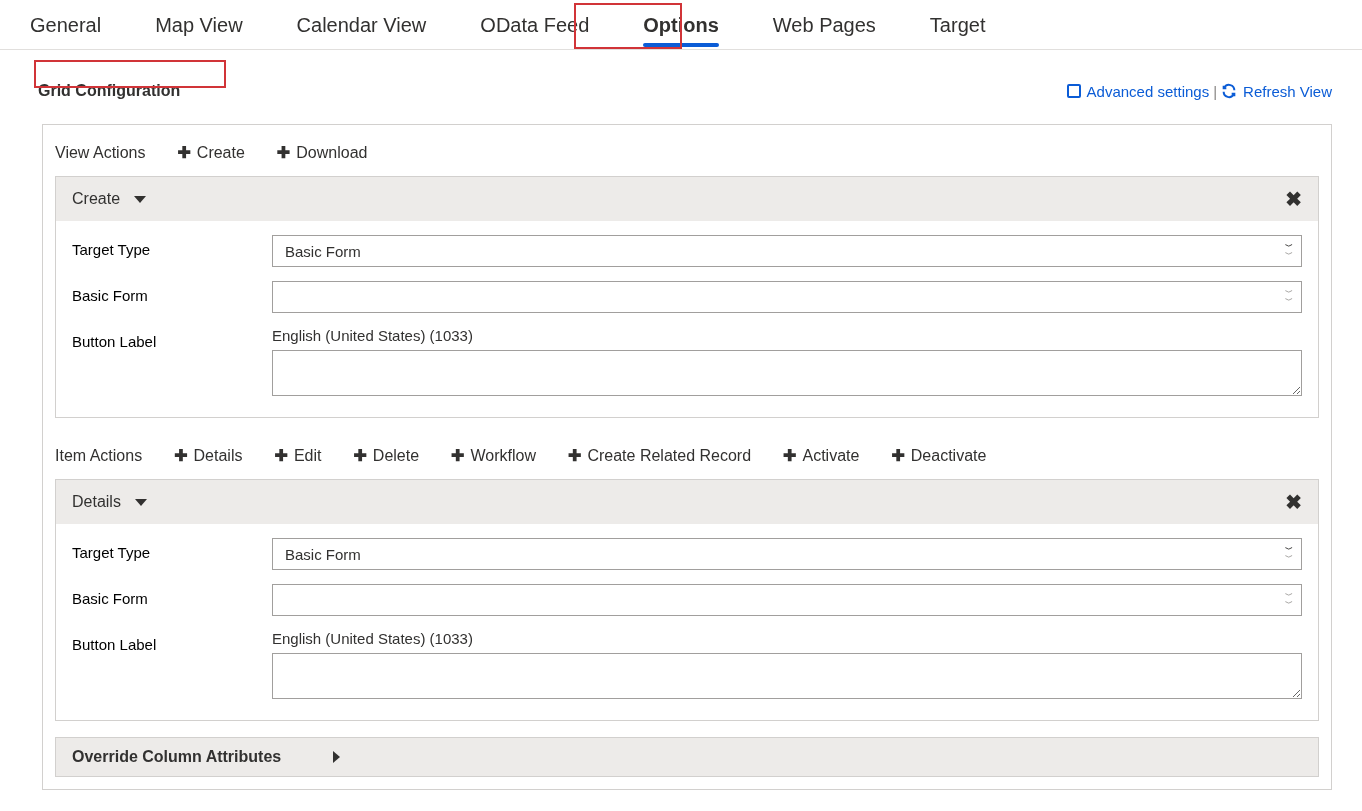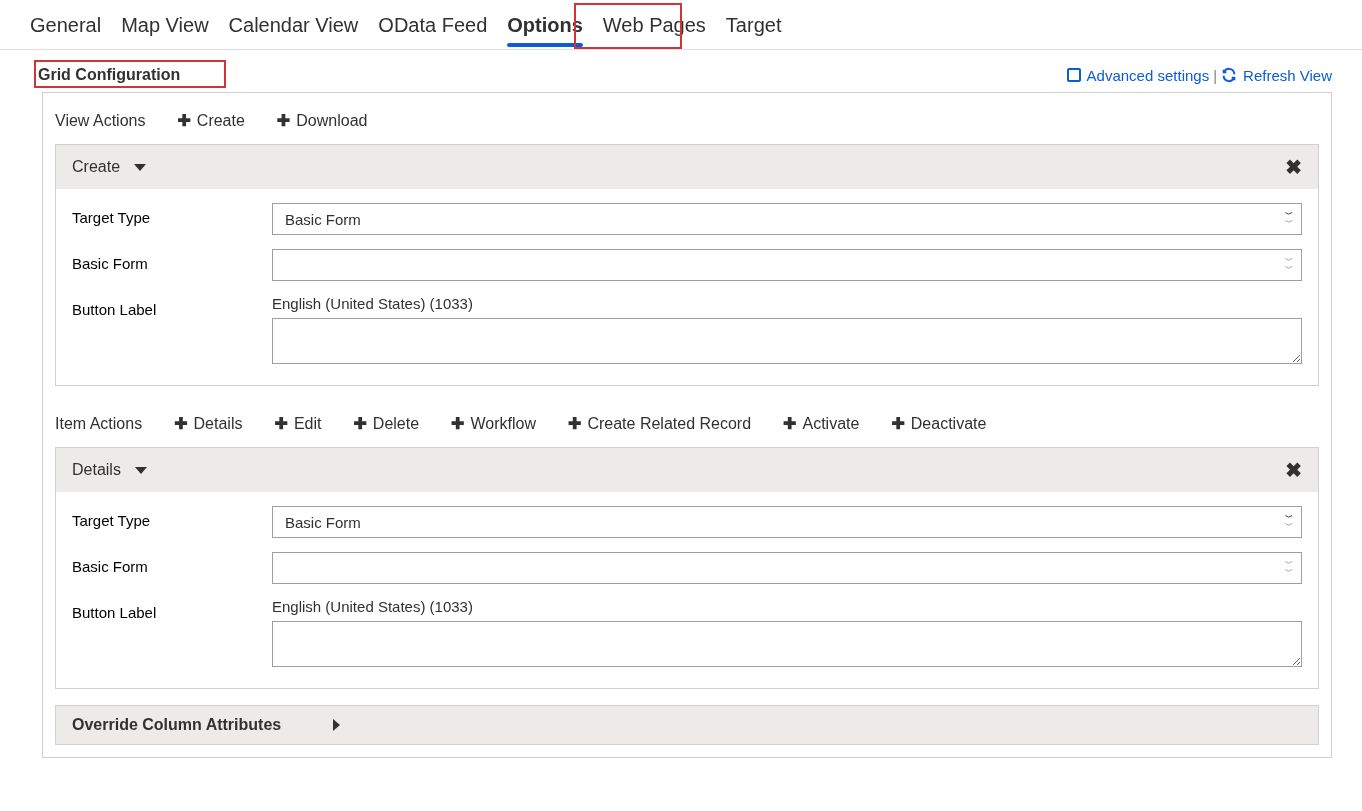--- a/index.html
+++ b/index.html
@@ -5,21 +5,21 @@
     * { box-sizing: border-box; margin: 0; padding: 0; }
     body {
       font-family: "Segoe UI", Arial, sans-serif;
       font-size: 15px;
       color: #323130;
       background: #fff;
       width: 1362px;
     }
     .tabbar {
       display: flex;
-      gap: 20px;
+      gap: 54px;
       padding: 14px 30px 0 30px;
       border-bottom: 1px solid #e1dfdd;
       position: relative;
     }
     .tabbar .tab {
       font-size: 20px;
       color: #323130;
       padding-bottom: 12px;
       cursor: pointer;
       position: relative;
@@ -47,21 +47,21 @@
       display: flex;
       justify-content: space-between;
       align-items: center;
       margin: 12px 10px 4px 0;
       position: relative;
     }
     .section-title {
       font-weight: 700;
       font-size: 16px;
       color: #323130;
-      padding: 4px 8px;
+      padding: 20px 8px;
     }
     .grid-high {
       border: 2px solid #d13438;
       position: absolute;
       left: 4px; top: -2px;
       width: 192px; height: 28px;
       pointer-events: none;
     }
     .section-links {
       display: flex;

